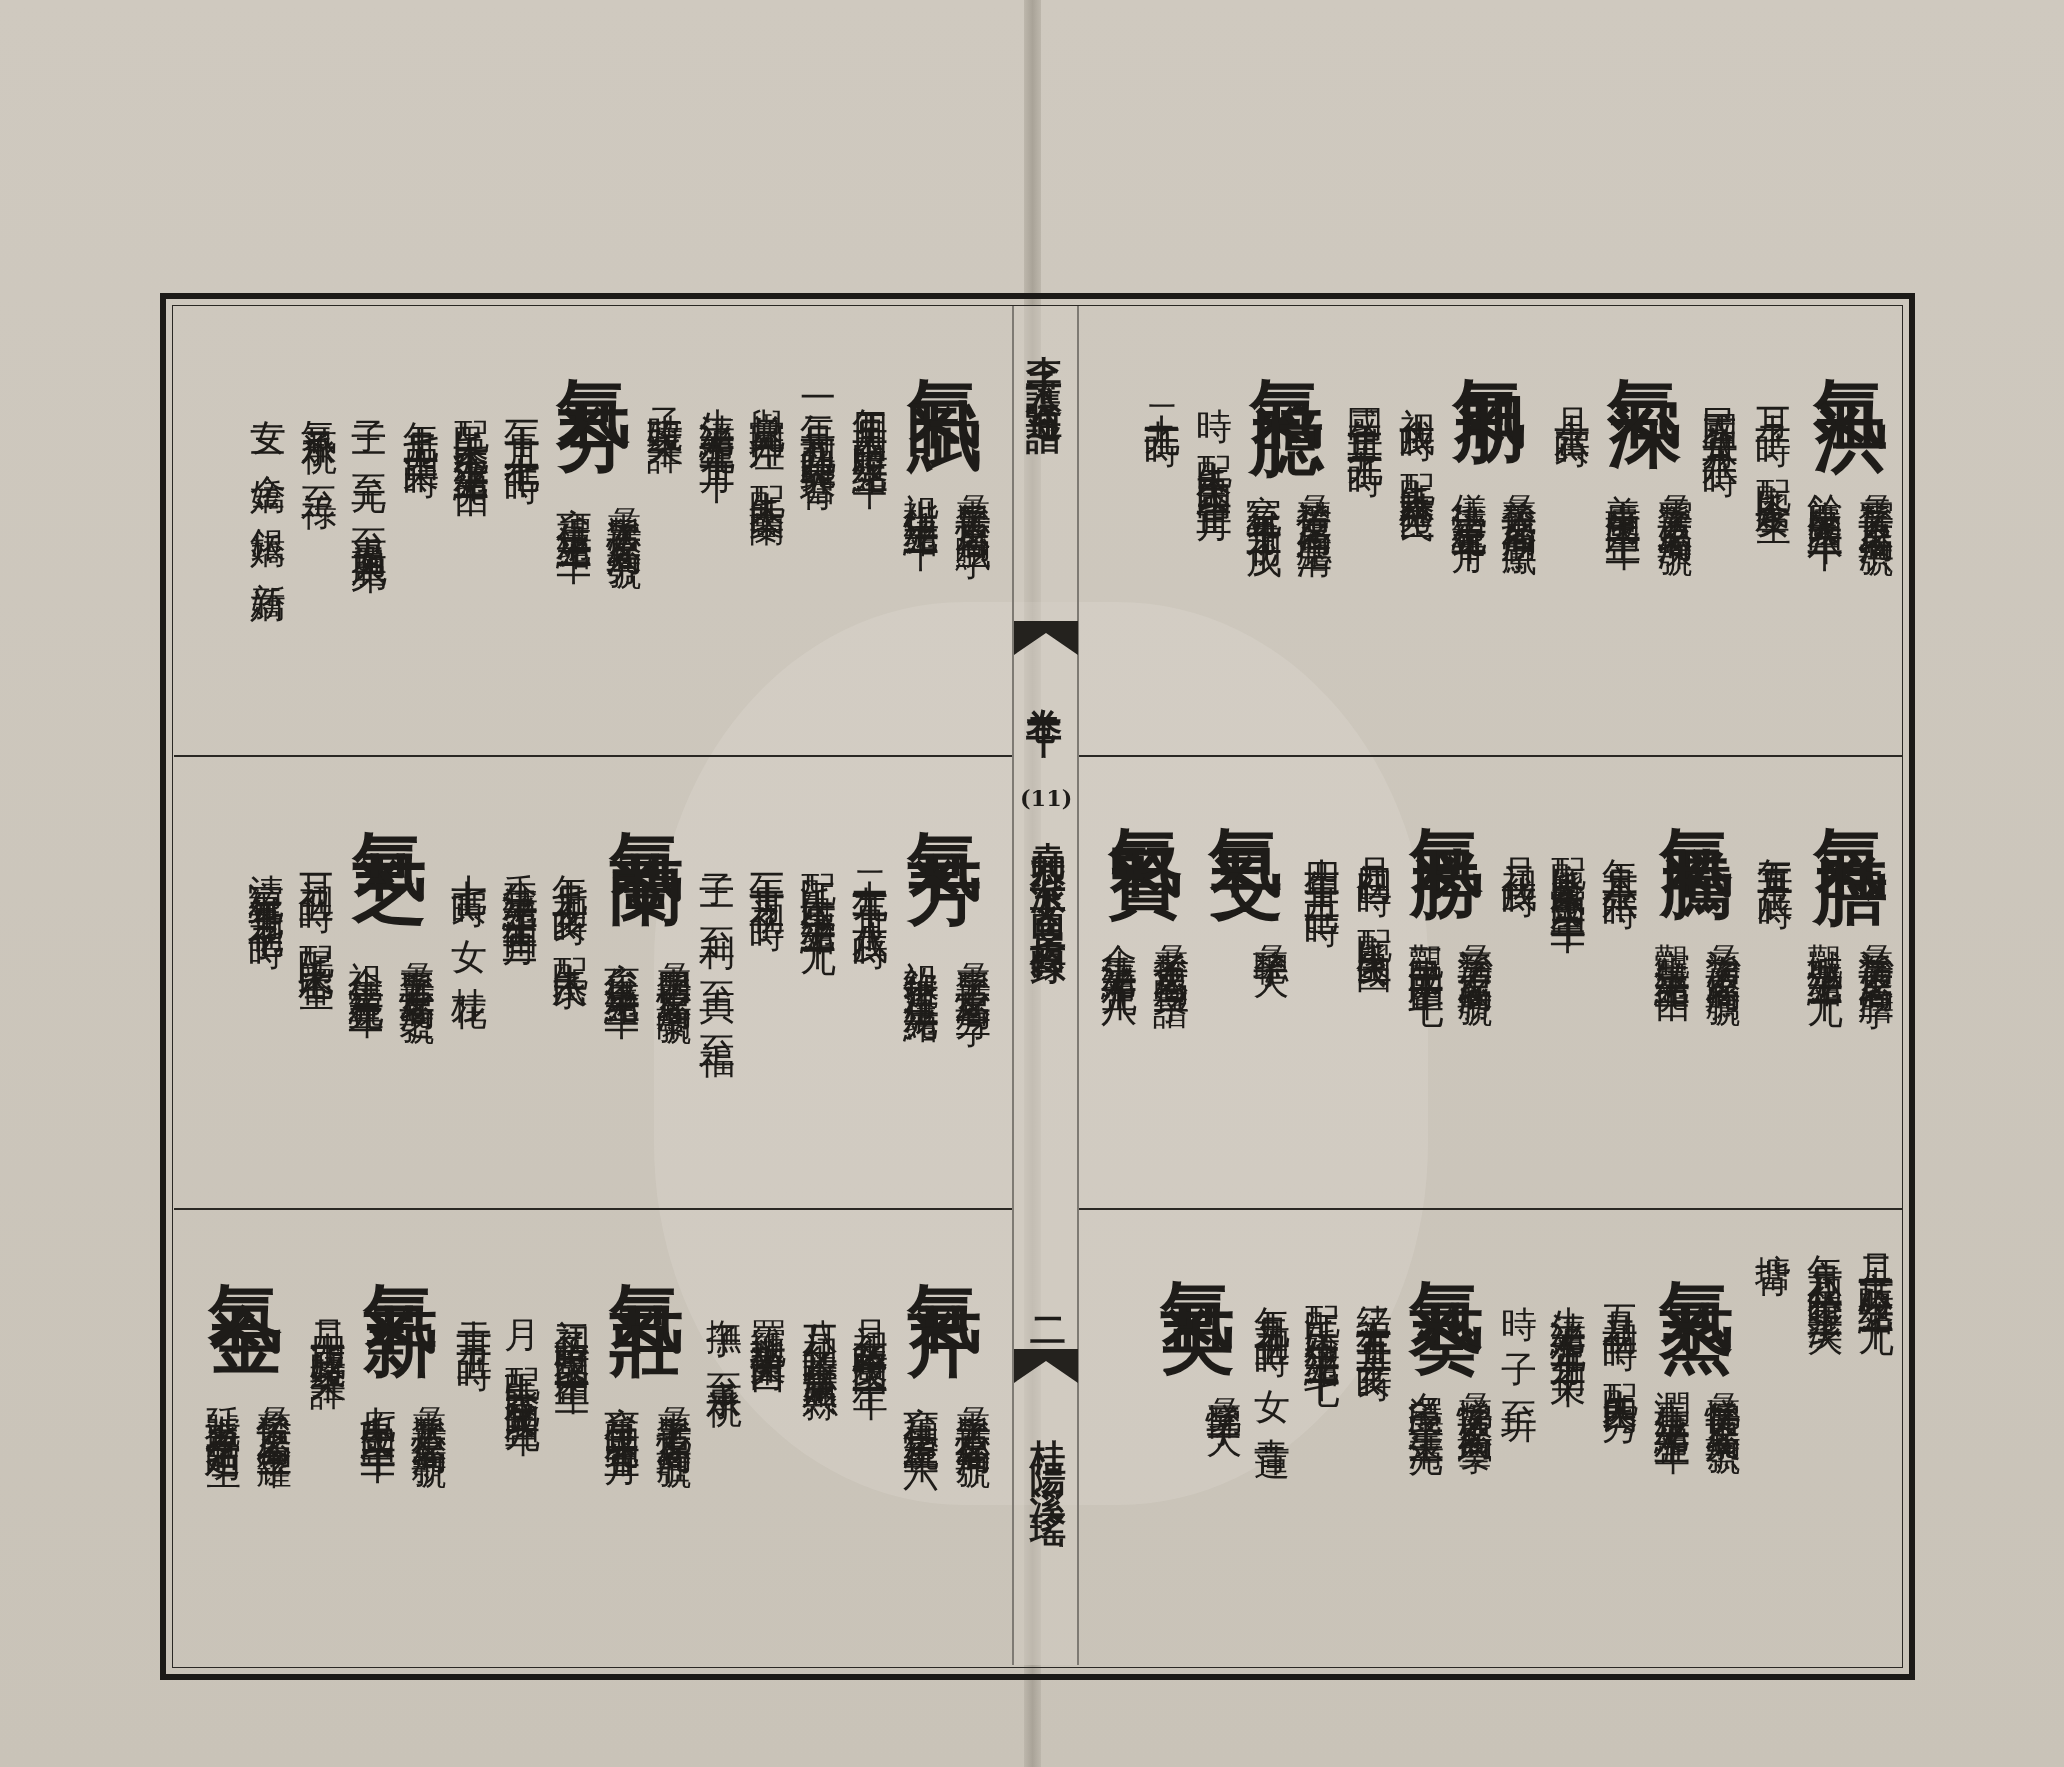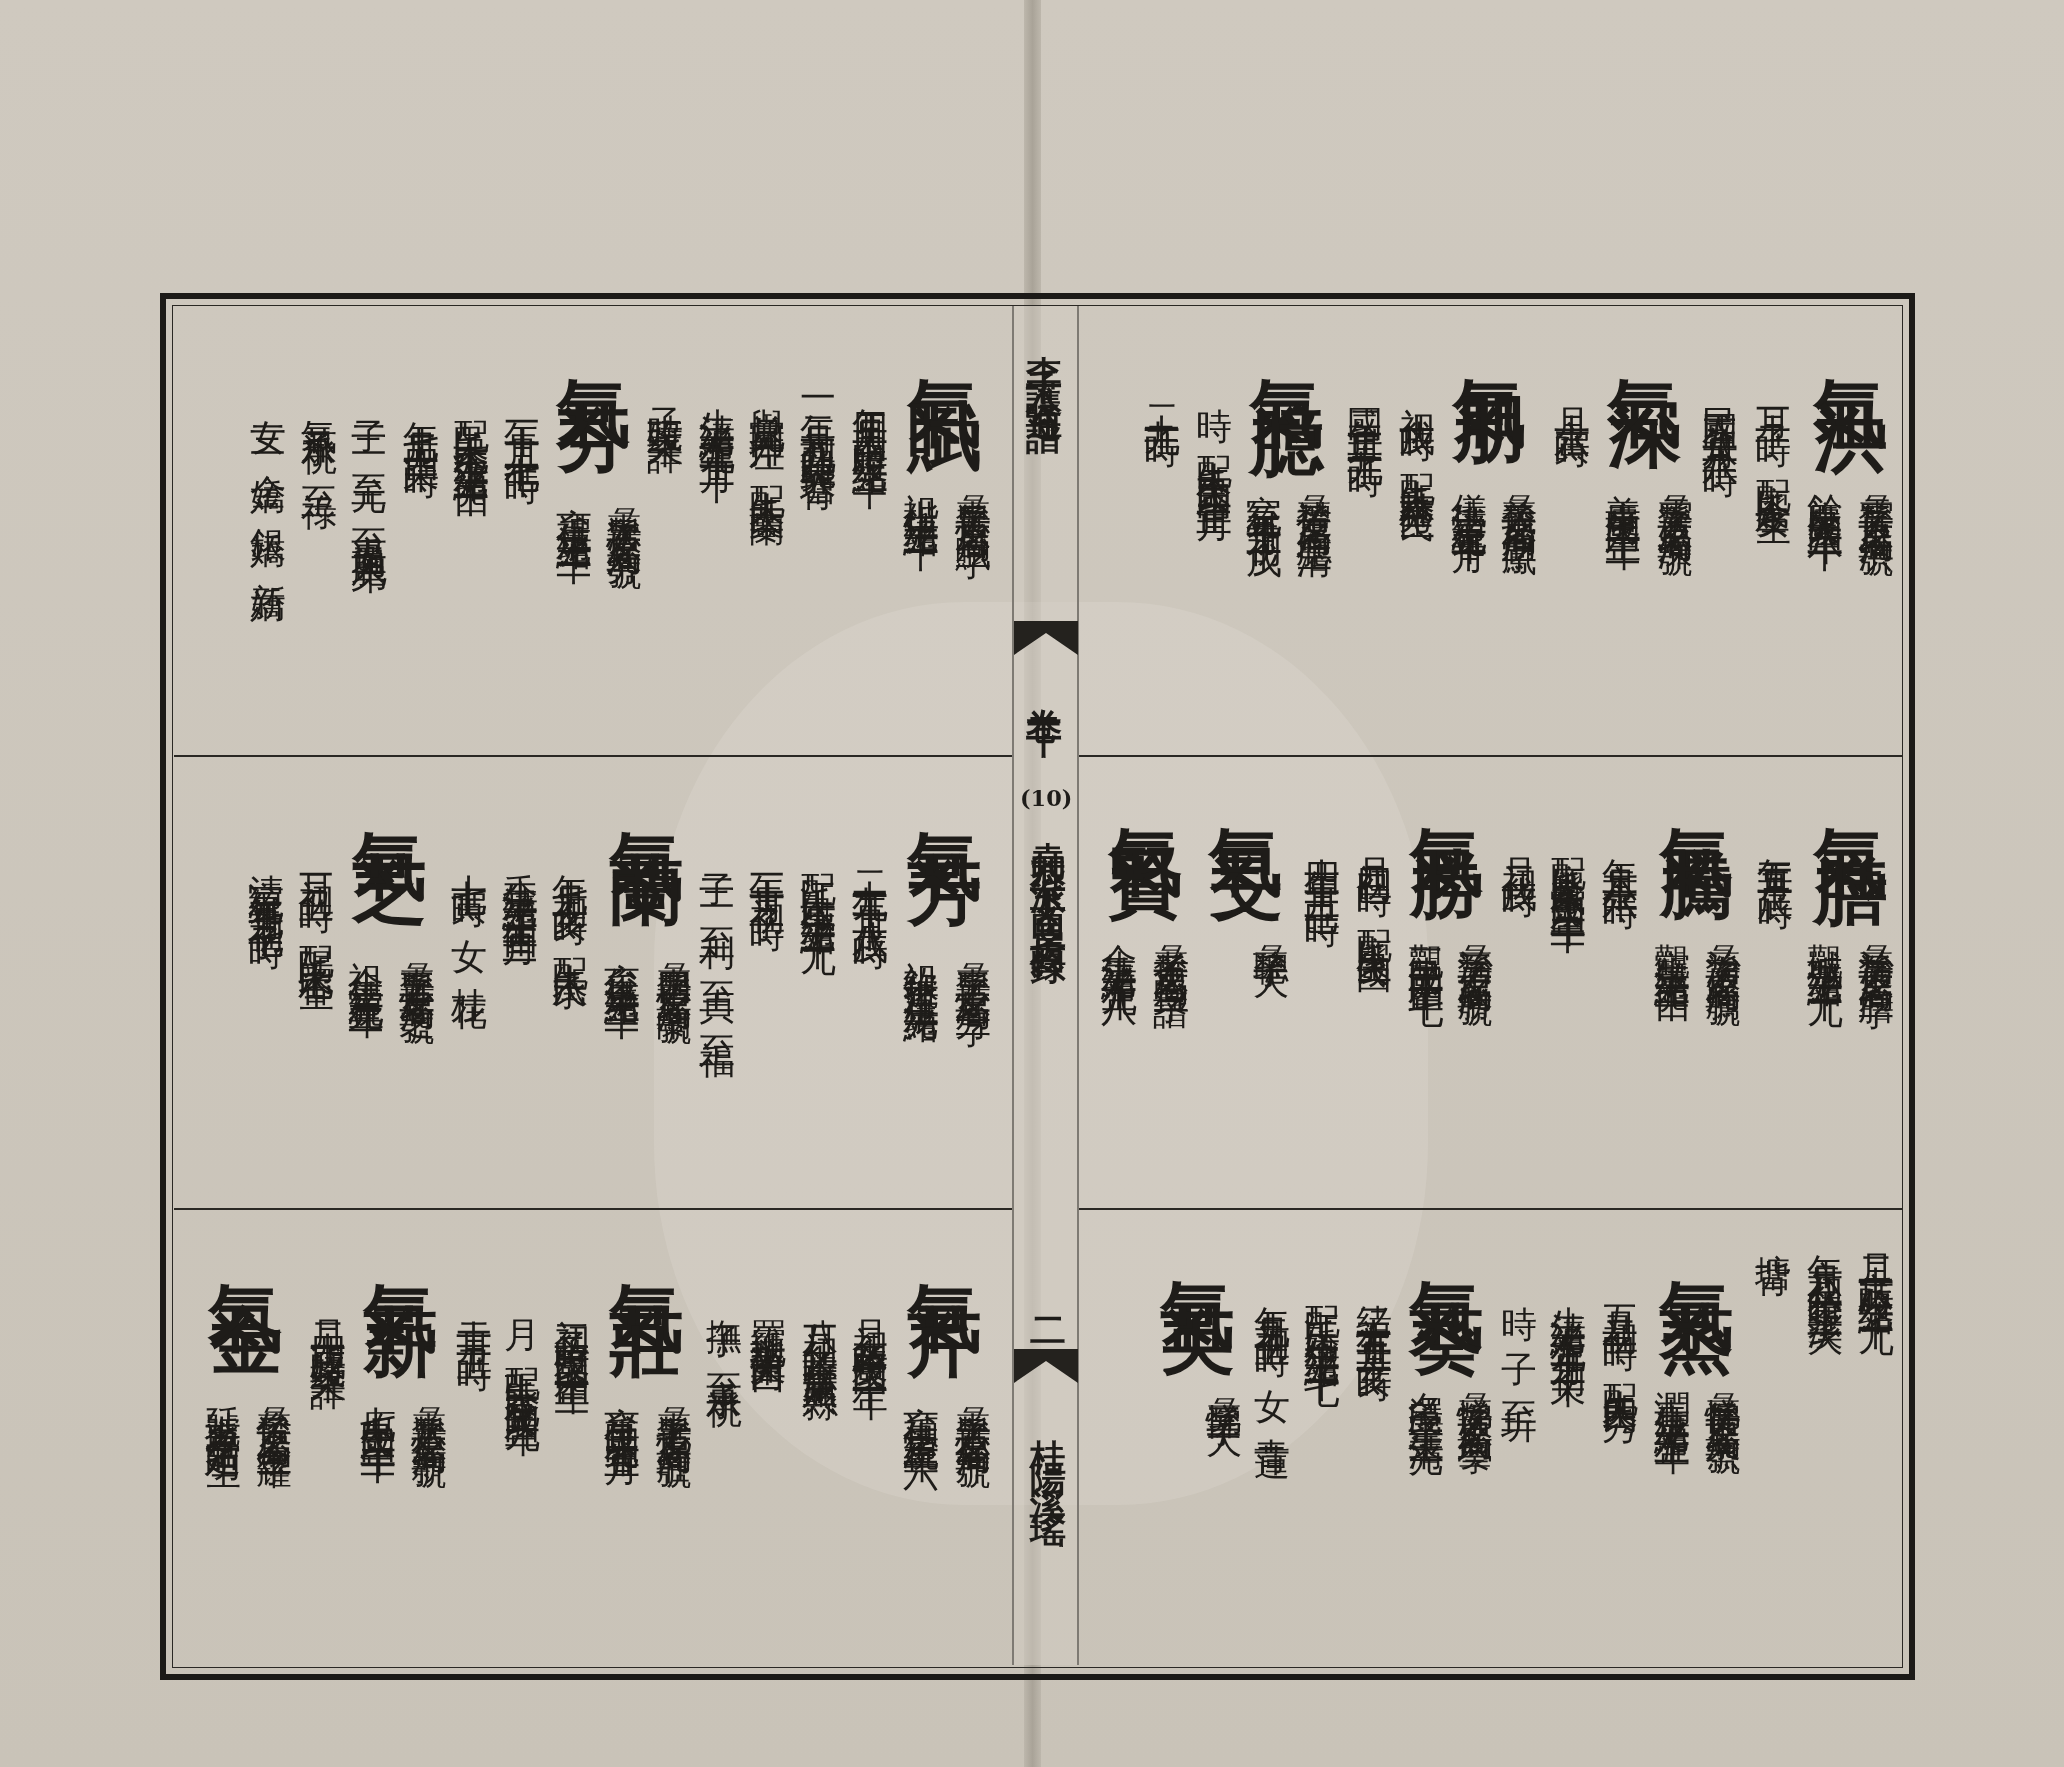--- a/index.html
+++ b/index.html
@@ -81,21 +81,21 @@
 <div class="hline" style="left:1079px; top:755px; width:823px;"></div>
 <div class="hline" style="left:174px; top:1208px; width:838px;"></div>
 <div class="hline" style="left:1079px; top:1208px; width:823px;"></div>
 
 <div class="vline" style="left:1012px; top:306px; height:1359px;"></div>
 <div class="vline" style="left:1077px; top:306px; height:1359px;"></div>
 <div class="spine"></div>
 <div class="spine-text" style="left:1027px; top:327px;">李千護公通譜</div>
 <div class="fish" style="top:621px;"></div>
 <div class="spine-text" style="left:1027px; top:680px;">卷十一</div>
-<div class="vol-num" style="left:1020px; top:785px;">(10)</div>
+<div class="vol-num" style="left:1020px; top:785px;">(11)</div>
 <div class="spine-text" style="left:1031px; top:812px;">堯卿公派下商叟房齒錄</div>
 <div class="spine-text" style="left:1031px; top:1291px;">二</div>
 <div class="fish" style="top:1349px;"></div>
 <div class="spine-text" style="left:1031px; top:1411px; letter-spacing:24px;">桂陽溪瑤</div>
 
 <div class="entry">
   <div class="col name-col" style="left:1815px; top:320px;">氣洪</div>
   <div class="col text-col" style="left:1858px; top:465px;">彝雲長子原名局洪號</div>
   <div class="col text-col" style="left:1807px; top:465px;">餘慶生民國八年十一</div>
   <div class="col text-col" style="left:1755px; top:379px;">月十一子時　配廖氏金女生</div>

